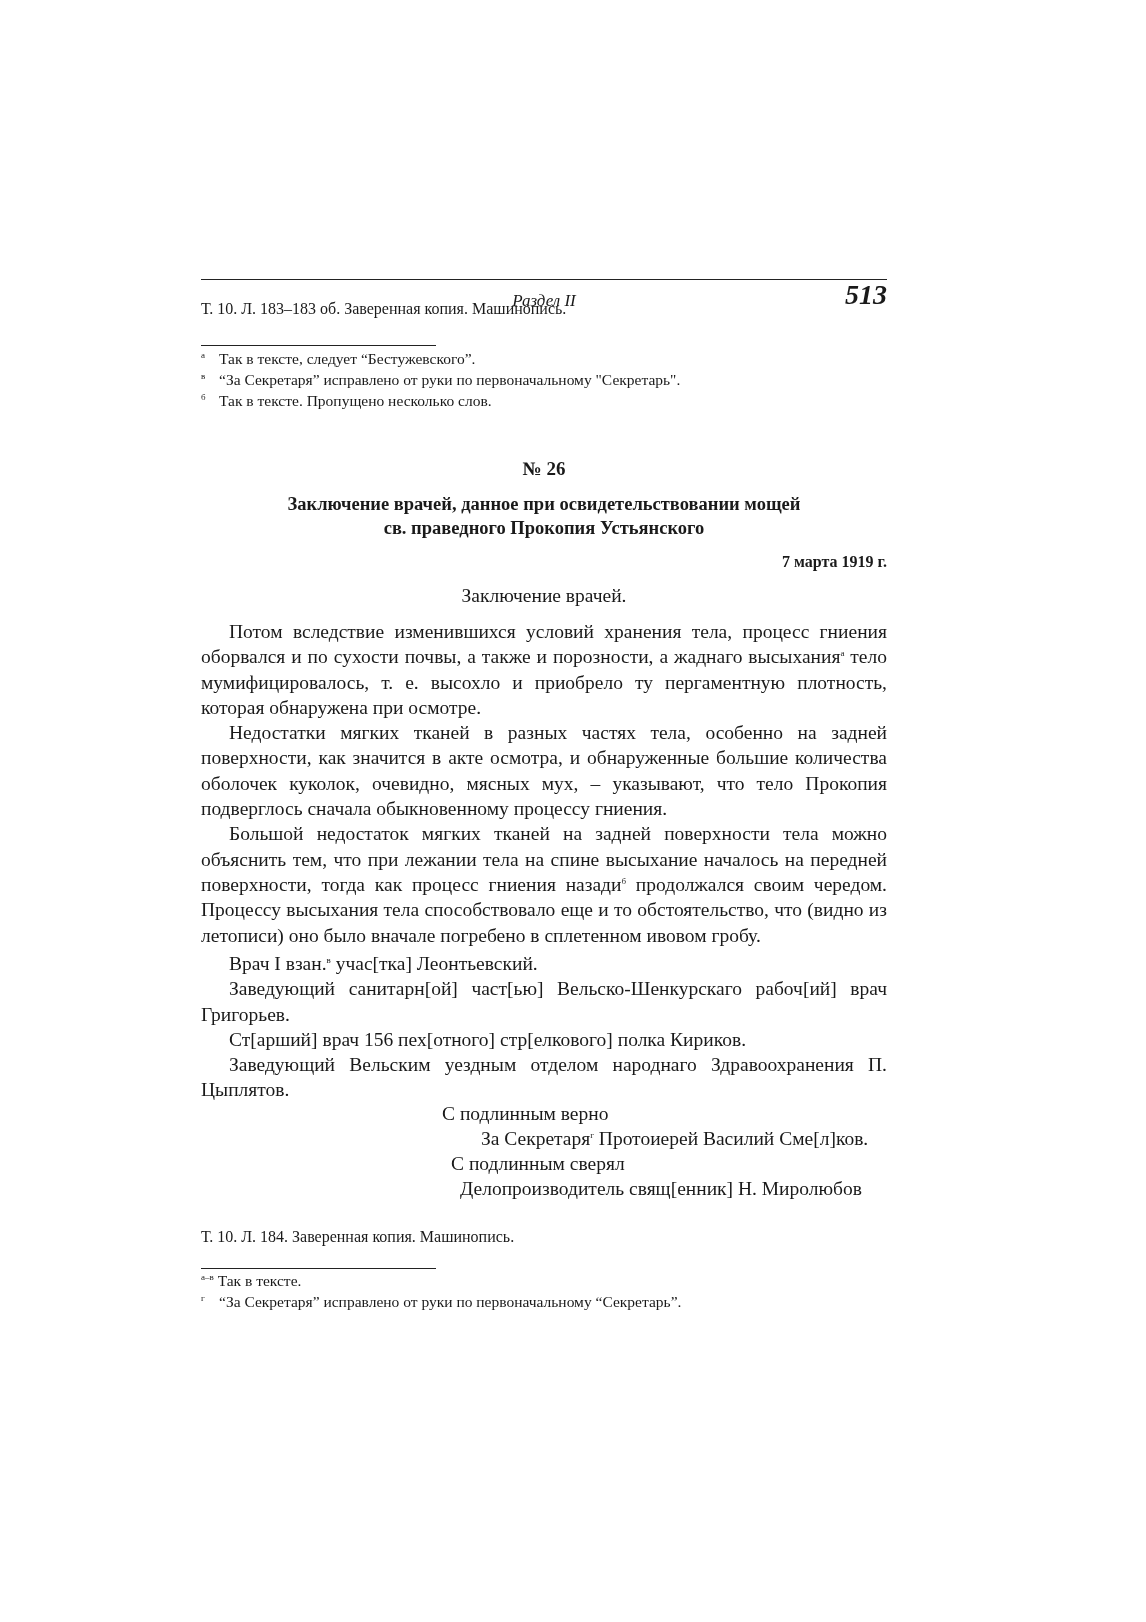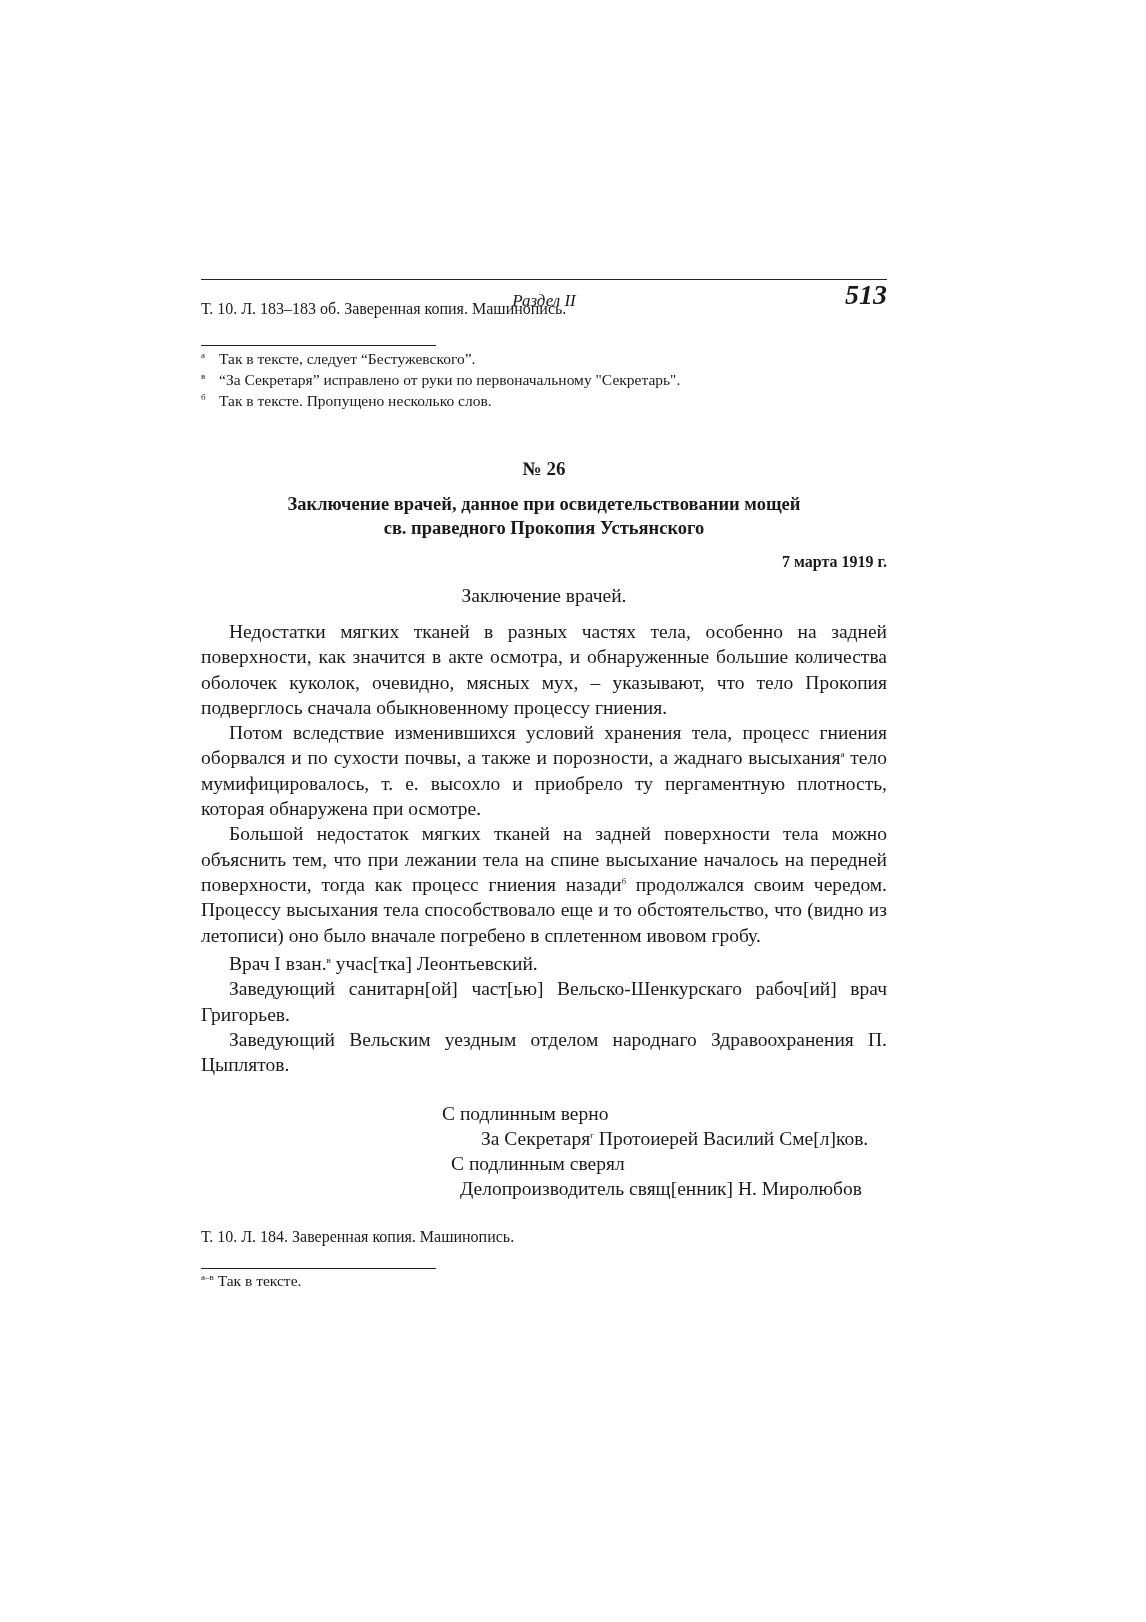--- a/index.html
+++ b/index.html
@@ -54,36 +54,38 @@
   <div class="doc-number">№ 26</div>
   <div class="doc-title">
     <div>Заключение врачей, данное при освидетельствовании мощей</div>
     <div>св. праведного Прокопия Устьянского</div>
   </div>
   <div class="doc-date">7 марта 1919 г.</div>
 
   <div class="subtitle">Заключение врачей.</div>
 
   <div class="body" style="top:619px;">
+    <p class="para"><span>Потом вследствие изменившихся условий хранения тела, процесс гниения оборвался и по сухости почвы, а также и порозности, а жаднаго высыхания</span><sup>а</sup><span> тело мумифицировалось, т. е. высохло и приобрело ту пергаментную плотность, которая обнаружена при осмотре.</span></p>
     <p class="para">Недостатки мягких тканей в разных частях тела, особенно на задней поверхности, как значится в акте осмотра, и обнаруженные большие количества оболочек куколок, очевидно, мясных мух, – указывают, что тело Прокопия подверглось сначала обыкновенному процессу гниения.</p>
-    <p class="para"><span>Потом вследствие изменившихся условий хранения тела, процесс гниения оборвался и по сухости почвы, а также и порозности, а жаднаго высыхания</span><sup>а</sup><span> тело мумифицировалось, т. е. высохло и приобрело ту пергаментную плотность, которая обнаружена при осмотре.</span></p>
     <p class="para"><span>Большой недостаток мягких тканей на задней поверхности тела можно объяснить тем, что при лежании тела на спине высыхание началось на передней поверхности, тогда как процесс гниения назади</span><sup>б</sup><span> продолжался своим чередом. Процессу высыхания тела способствовало еще и то обстоятельство, что (видно из летописи) оно было вначале погребено в сплетенном ивовом гробу.</span></p>
   </div>
 
   <div class="body" style="top:951px;">
     <p class="sig"><span>Врач I взан.</span><sup>в</sup><span> учас[тка] Леонтьевский.</span></p>
     <p class="sig justify">Заведующий санитарн[ой] част[ью] Вельско-Шенкурскаго рабоч[ий] врач Григорьев.</p>
+    <p class="sig">Ст[арший] врач 156 пех[отного] стр[елкового] полка Кириков.</p>
     <p class="sig justify">Заведующий Вельским уездным отделом народнаго Здравоохранения П. Цыплятов.</p>
   </div>
 
   <div class="cert" style="top:1101px; left:241px;">С подлинным верно</div>
   <div class="cert" style="top:1126px; left:280px;"><span>За Секретаря</span><sup style="font-size:9px;vertical-align:super;line-height:0;">г</sup><span> Протоиерей Василий Сме[л]ков.</span></div>
   <div class="cert" style="top:1151px; left:250px;">С подлинным сверял</div>
   <div class="cert" style="top:1176px; left:259px;">Делопроизводитель свящ[енник] Н. Миролюбов</div>
 
   <div class="source" style="top:1228px;">Т. 10. Л. 184. Заверенная копия. Машинопись.</div>
 
   <div class="fn-rule" style="top:1268px;"></div>
   <div class="footnotes" style="top:1270px;">
     <div class="fn"><sup style="font-size:9px;vertical-align:super;line-height:0;">а–в</sup> <span>Так в тексте.</span></div>
+    <div class="fn"><sup class="mark">г</sup><span>“За Секретаря” исправлено от руки по первоначальному “Секретарь”.</span></div>
   </div>
 
 </div>
 
 </body></html>

